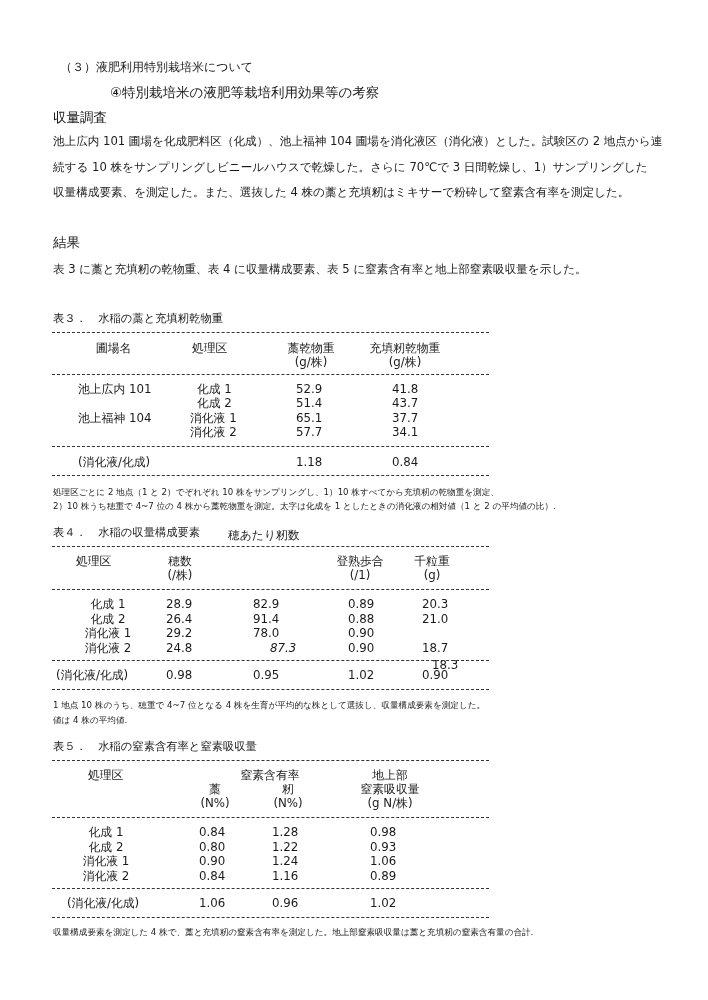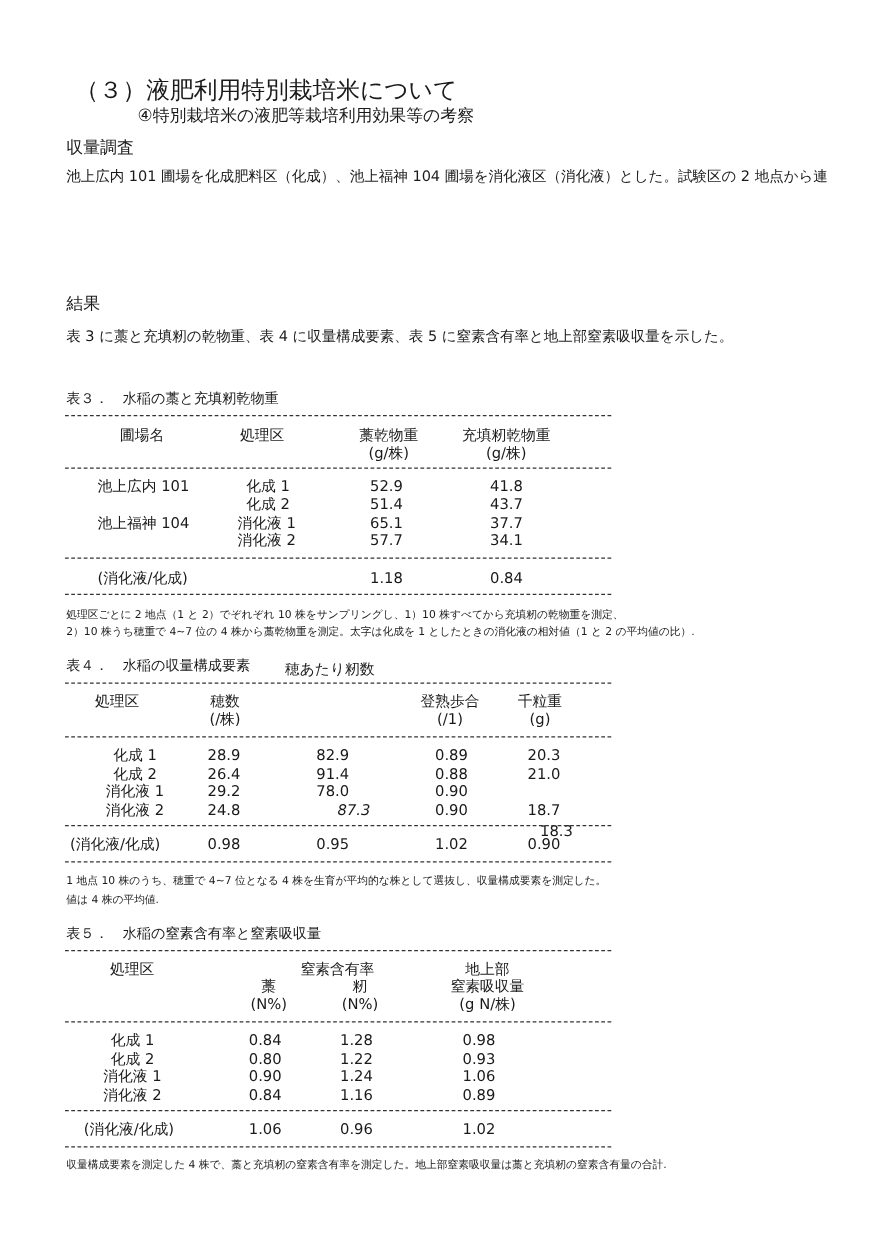--- a/index.html
+++ b/index.html
@@ -1,38 +1,40 @@
 <!DOCTYPE html>
 <html><head>
 <meta charset="utf-8">
 <style>
   html, body { margin: 0; padding: 0; background: #ffffff; }
   body { width: 708px; height: 1000px; position: relative; overflow: hidden;
          font-family: "DejaVu Sans", "Liberation Sans", sans-serif; color: #1a1a1a; }
   .abs { position: absolute; white-space: nowrap; }
-  .h1 { font-size: 19px; left: 60px; top: 59px; }
+  .h1 { font-size: 12px; left: 60px; top: 59px; }
   .h2 { font-size: 13.5px; left: 110px; top: 84px; }
   .sec { font-size: 13.5px; left: 53px; }
   .para { position: absolute; left: 53px; width: 600px; font-size: 11.6px; line-height: 25.5px; }
   .para span { display: block; white-space: nowrap; }
   .cap { font-size: 11.3px; left: 53px; }
   .dash { position: absolute; left: 52px; width: 437px; height: 0; border-top: 1px dashed #333; }
   .cell { position: absolute; font-size: 11.8px; white-space: nowrap; line-height: 14px; }
   .c { text-align: center; }
   .note { position: absolute; left: 53px; font-size: 8.6px; white-space: nowrap; line-height: 16px; }
 </style>
 </head>
 <body>
 
 <div class="abs h1">（３）液肥利用特別栽培米について</div>
 <div class="abs h2">④特別栽培米の液肥等栽培利用効果等の考察</div>
 
 <div class="abs sec" style="top:109px">収量調査</div>
 <div class="para" style="top:129px">
   <span>池上広内 101 圃場を化成肥料区（化成）、池上福神 104 圃場を消化液区（消化液）とした。試験区の 2 地点から連</span>
+  <span>続する 10 株をサンプリングしビニールハウスで乾燥した。さらに 70℃で 3 日間乾燥し、1）サンプリングした</span>
+  <span>収量構成要素、を測定した。また、選抜した 4 株の藁と充填籾はミキサーで粉砕して窒素含有率を測定した。</span>
 </div>
 
 <div class="abs sec" style="top:234px">結果</div>
 <div class="abs" style="left:53px; top:262px; font-size:11.6px">表 3 に藁と充填籾の乾物重、表 4 に収量構成要素、表 5 に窒素含有率と地上部窒素吸収量を示した。</div>
 
 <div class="abs cap" style="top:311px">表３．　水稲の藁と充填籾乾物重</div>
 <div class="dash" style="top:332px"></div>
 <div class="cell" style="left:96px; top:341px">圃場名</div>
 <div class="cell" style="left:192px; top:341px">処理区</div>
 <div class="cell c" style="left:276px; width:70px; top:341px">

